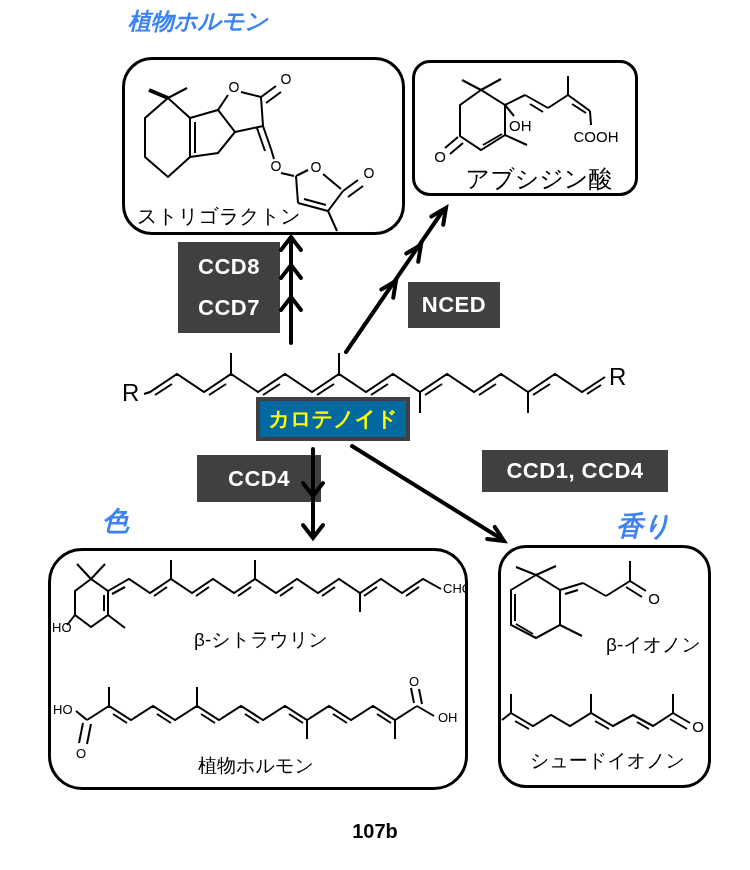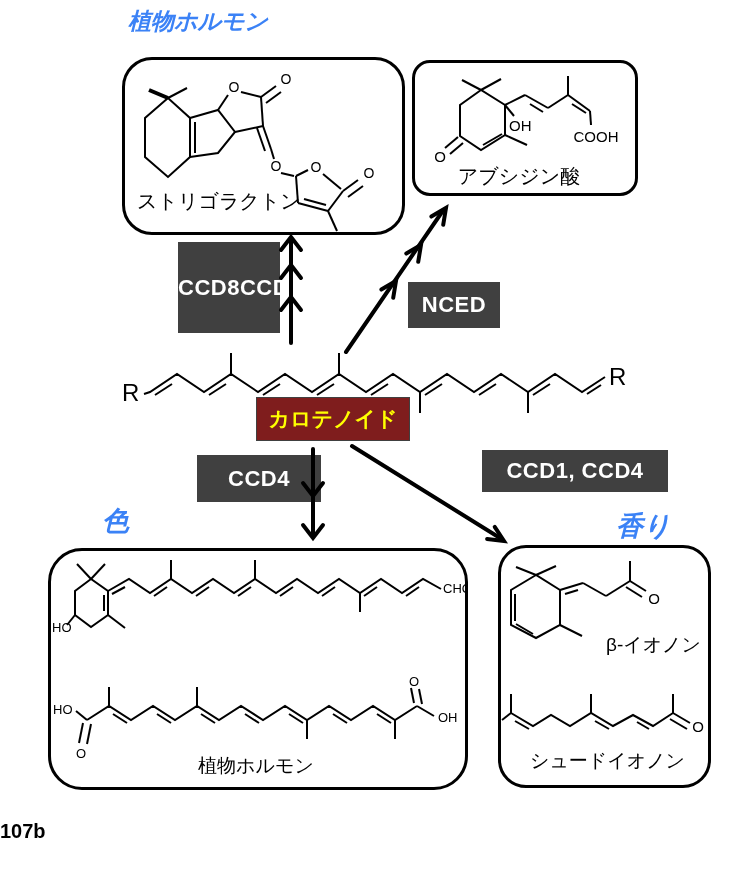--- a/index.html
+++ b/index.html
@@ -6,33 +6,33 @@
   #canvas{
     position:relative;width:750px;height:870px;background:#ffffff;overflow:hidden;
     font-family:"Liberation Sans","DejaVu Sans",sans-serif;color:#000;
   }
   .abs{position:absolute;}
   .blue-label{color:#3b82f6;font-weight:bold;font-style:italic;}
   .rbox{position:absolute;border:3px solid #000;background:#fff;box-sizing:border-box;}
   .ebox{position:absolute;background:#404040;color:#fff;font-weight:bold;
         display:flex;align-items:center;justify-content:center;
         font-size:22px;letter-spacing:0.5px;box-sizing:border-box;}
-  .ebox.two{flex-direction:row;justify-content:space-around;padding:4px 0;}
+  .ebox.two{flex-direction:column;justify-content:space-around;padding:4px 0;}
   #carotenoid-box{
-    position:absolute;background:#7f1d1d;color:#FFFF00;border:1px solid #404040;
+    position:absolute;background:#0369a1;color:#FFFF00;border:4px solid #404040;
     display:flex;align-items:center;justify-content:center;
     font-size:21px;font-weight:bold;box-sizing:border-box;z-index:5;
   }
   .molname{position:absolute;font-size:19px;color:#000;text-align:center;}
   svg{display:block;}
   .bond{stroke:#000;stroke-width:2;fill:none;}
   .atom{fill:#000;font-family:"Liberation Sans","DejaVu Sans",sans-serif;}
   .arrow{stroke:#000;stroke-width:4;fill:none;stroke-linecap:round;stroke-linejoin:miter;}
   #caption{position:absolute;top:820px;left:0;width:750px;display:flex;
-           gap:38px;font-size:20px;font-weight:bold;}
+           justify-content:center;gap:38px;font-size:20px;font-weight:bold;}
 </style>
 </head>
 <body>
 
 <div id="canvas">
 
   <div class="abs blue-label" style="left:128px;top:6px;font-size:23px;">植物ホルモン</div>
 
   <div class="rbox" style="left:122px;top:57px;width:283px;height:178px;border-radius:30px;">
     <svg width="283" height="178" viewBox="0 0 283 178">
@@ -61,21 +61,21 @@
         <line x1="218" y1="131" x2="233" y2="120"></line>
         <line x1="223" y1="137" x2="238" y2="126"></line>
         <line x1="203" y1="151" x2="212" y2="171"></line>
       </g>
       <text class="atom" font-size="14" text-anchor="middle" x="109" y="32">O</text>
       <text class="atom" font-size="14" text-anchor="middle" x="161" y="24">O</text>
       <text class="atom" font-size="14" text-anchor="middle" x="151" y="111">O</text>
       <text class="atom" font-size="14" text-anchor="middle" x="191" y="112">O</text>
       <text class="atom" font-size="14" text-anchor="middle" x="244" y="118">O</text>
     </svg>
-    <div class="molname" style="left:12px;top:128px;font-size:20px;text-align:center;">ストリゴラクトン</div>
+    <div class="molname" style="left:12px;top:143px;font-size:20px;text-align:center;">ストリゴラクトン</div>
   </div>
 
   <div class="rbox" style="left:412px;top:60px;width:226px;height:136px;border-radius:18px;">
     <svg width="220" height="100" viewBox="0 0 220 100">
       <g class="bond">
         <polygon points="66,27 45,42 45,73 66,87 90,72 90,42" fill="none"></polygon>
         <line x1="66" y1="27" x2="47" y2="17"></line>
         <line x1="66" y1="27" x2="86" y2="16"></line>
         <line x1="43" y1="74" x2="30" y2="85"></line>
         <line x1="48" y1="80" x2="35" y2="91"></line>
@@ -88,21 +88,21 @@
         <line x1="133" y1="45" x2="153" y2="32"></line>
         <line x1="153" y1="32" x2="153" y2="13"></line>
         <line x1="153" y1="32" x2="175" y2="48"></line>
         <line x1="157" y1="41" x2="171" y2="50"></line>
         <line x1="175" y1="48" x2="176" y2="62"></line>
       </g>
       <text class="atom" font-size="15" text-anchor="middle" x="25" y="99">O</text>
       <text class="atom" font-size="15" x="94" y="68">OH</text>
       <text class="atom" font-size="15" text-anchor="middle" x="181" y="79">COOH</text>
     </svg>
-    <div class="molname" style="left:24px;top:100px;width:160px;font-size:20px;">アブシジン酸</div>
+    <div class="molname" style="left:44px;top:100px;width:160px;font-size:24px;">アブシジン酸</div>
   </div>
 
   <div class="ebox two" style="left:178px;top:242px;width:102px;height:91px;">
     <span>CCD8</span>
     <span>CCD7</span>
   </div>
   <div class="ebox" style="left:408px;top:282px;width:92px;height:46px;">
     <span>NCED</span>
   </div>
   <div class="ebox" style="left:197px;top:455px;width:124px;height:47px;">
@@ -158,20 +158,21 @@
         <line x1="271" y1="45" x2="284" y2="36"></line>
         <line x1="313" y1="45" x2="326" y2="36"></line>
         <line x1="355" y1="45" x2="368" y2="36"></line>
         <line x1="120" y1="28" x2="120" y2="9"></line>
         <line x1="204" y1="28" x2="204" y2="9"></line>
         <line x1="309" y1="42" x2="309" y2="61"></line>
       </g>
       <text class="atom" font-size="13" x="1" y="81">HO</text>
       <text class="atom" font-size="13" x="392" y="42">CHO</text>
     </svg>
+    <div class="molname" style="left:115px;top:76px;width:190px;">β-シトラウリン</div>
 
     <svg class="abs" style="left:0;top:125px;" width="416" height="112" viewBox="0 0 416 112">
       <g class="bond">
         <line x1="25" y1="35" x2="36" y2="44"></line>
         <line x1="32" y1="47" x2="28" y2="67"></line>
         <line x1="40" y1="48" x2="36" y2="68"></line>
         <polyline points="36,44 58,30 80,44 102,30 124,44 146,30 168,44 190,30 212,44 234,30 256,44 278,30 300,44 322,30 344,44 366,30" fill="none"></polyline>
         <line x1="62" y1="38" x2="76" y2="47"></line>
         <line x1="106" y1="38" x2="120" y2="47"></line>
         <line x1="150" y1="38" x2="164" y2="47"></line>

